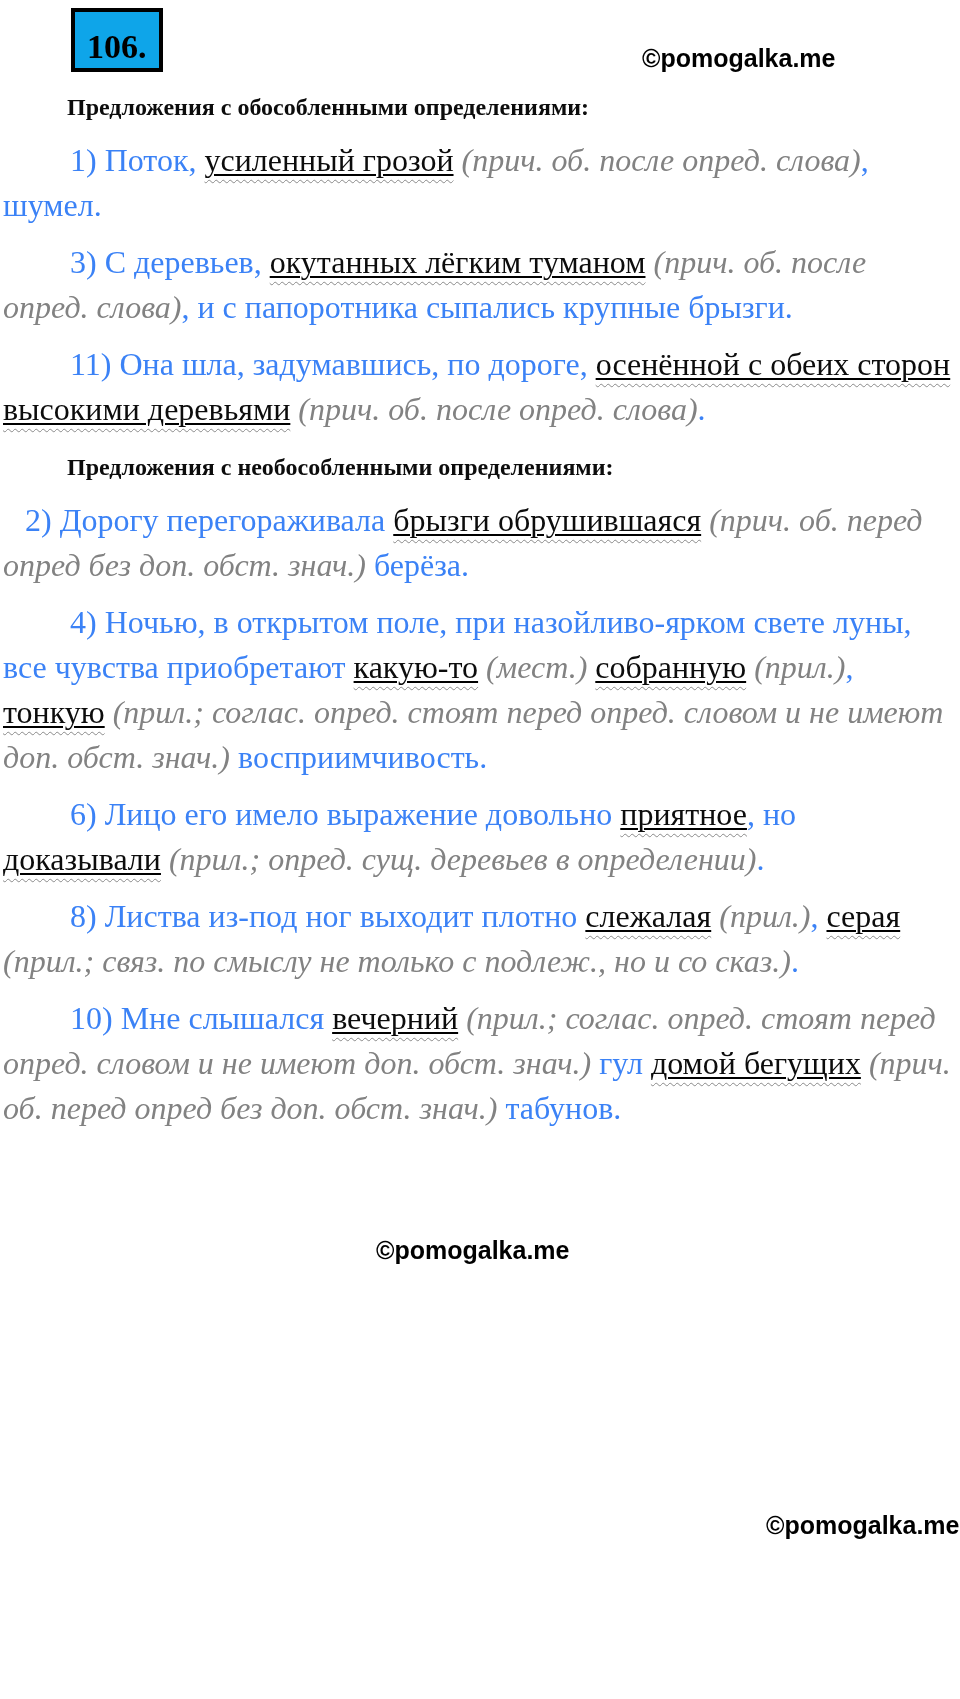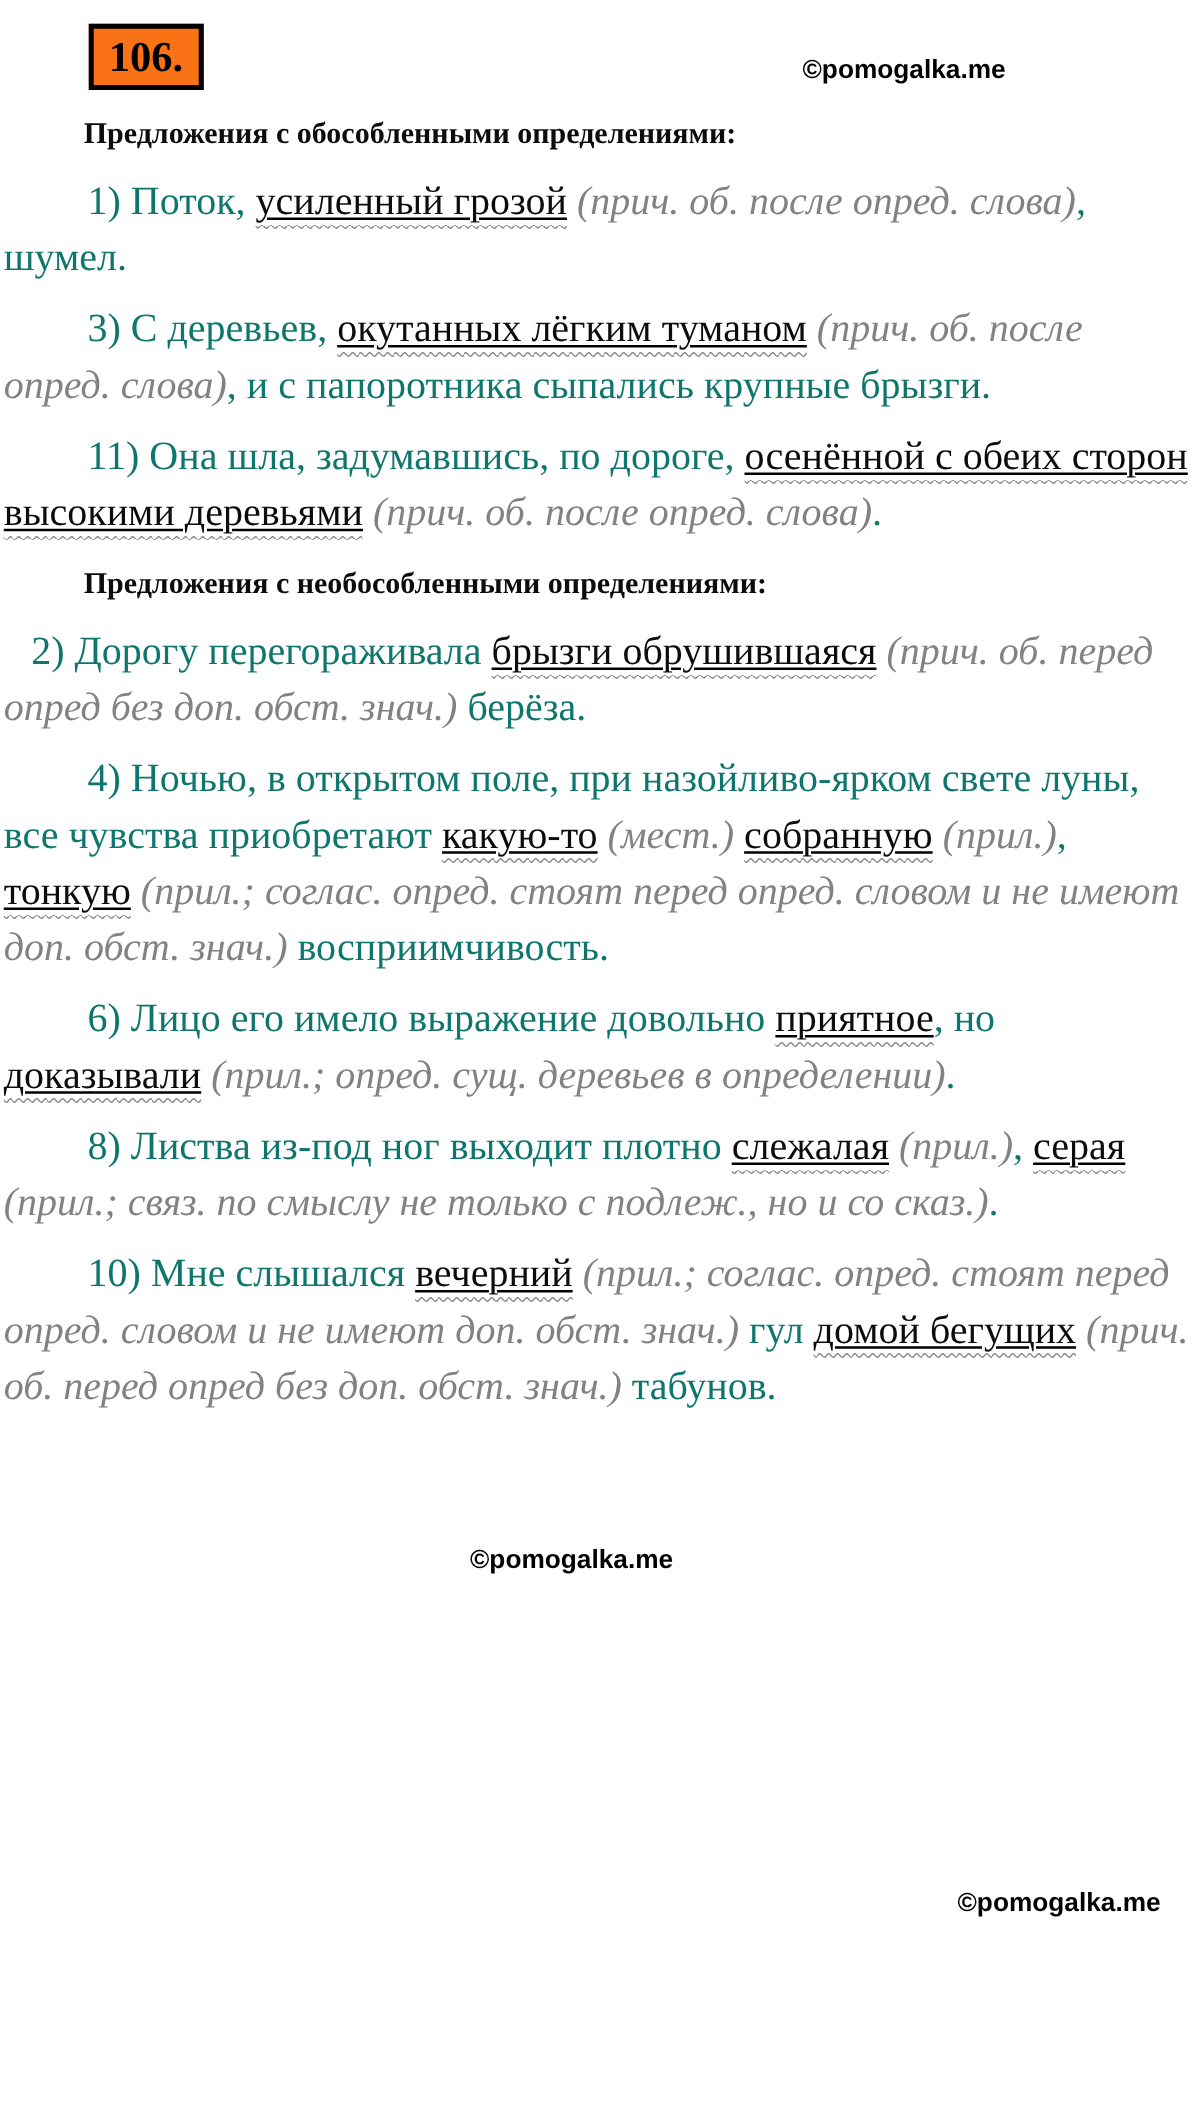--- a/index.html
+++ b/index.html
@@ -11,28 +11,28 @@
     position: relative;
     width: 960px;
     min-height: 1699px;
     background: #ffffff;
     font-family: "Liberation Serif", serif;
     color: #0c0c0c;
     overflow: hidden;
   }
   .exercise-badge {
     display: inline-block;
-    margin: 19px 0 0 71px;
+    margin: 8px 0 0 71px;
     border: 4px solid #000;
-    padding: 5px 12px 2px 12px;
+    padding: 16px 12px 2px 12px;
     font-weight: bold;
     font-size: 34px;
     line-height: 38px;
     color: #000;
-    background: #f97316;
+    background: #0ea5e9;
   }
   .content {
     padding: 0 2px 30px 3px;
   }
   .section-heading {
     font-size: 24px;
     font-weight: bold;
     line-height: 38px;
     margin: 16px 0 12px 0;
     text-indent: 64px;
@@ -41,21 +41,21 @@
   p.sentence {
     font-size: 32px;
     line-height: 45px;
     margin: 12px 0;
     text-indent: 67px;
     text-align: left;
   }
   p.sentence.small-indent {
     text-indent: 22px;
   }
-  .seg-text { color: #0f766e; }
+  .seg-text { color: #3b82f6; }
   .seg-note {
     color: #828282;
     font-style: italic;
   }
   .seg-underline {
     text-decoration-line: underline;
     text-decoration-style: wavy;
     text-decoration-color: #8a8a8a;
     text-decoration-thickness: 1px;
     text-underline-offset: 8px;
@@ -64,21 +64,21 @@
     text-decoration-line: underline;
     text-decoration-style: solid;
     text-decoration-color: #000;
     text-decoration-thickness: 2px;
     text-underline-offset: 3px;
   }
   .watermark {
     position: absolute;
     font-family: "Liberation Sans", sans-serif;
     font-weight: bold;
-    font-size: 21px;
+    font-size: 25px;
     color: #000;
     white-space: nowrap;
   }
   .wm-top    { top: 44px;   left: 642px; }
   .wm-mid    { top: 1236px; left: 376px; }
   .wm-bottom { top: 1511px; left: 766px; }
 </style>
 </head>
 <body>
 

